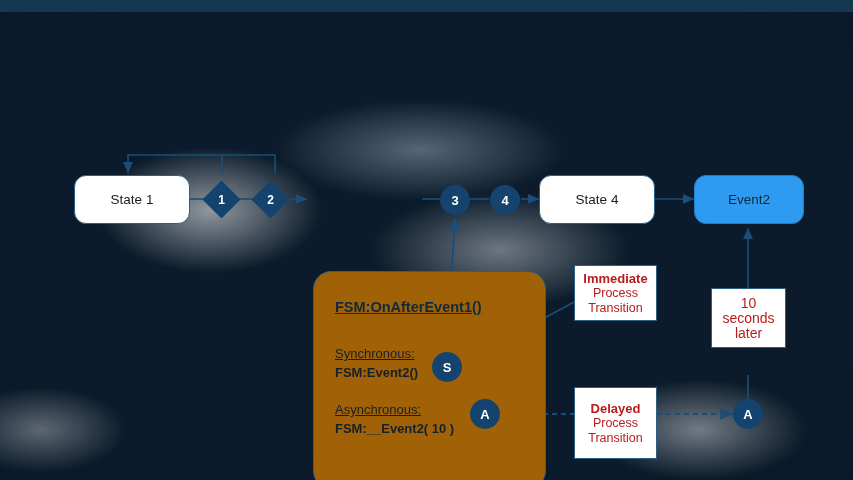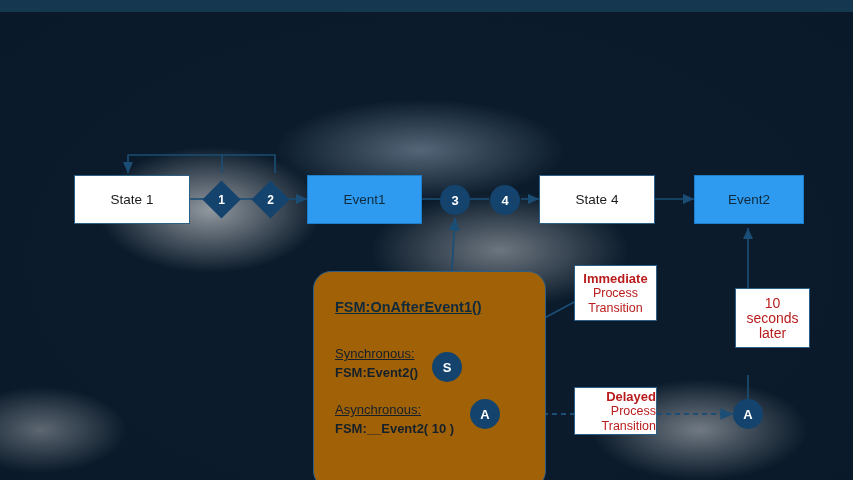--- a/index.html
+++ b/index.html
@@ -54,20 +54,21 @@
     letter-spacing:0.3px;
     text-shadow:1px 1px 2px rgba(40,60,80,0.55);
   }
   .header-title span{display:block;}
   
   .node{
     position:absolute;
     display:flex;align-items:center;justify-content:center;
     font-size:13.5px;color:#1a1a1a;
     box-sizing:border-box;
+    border-radius:12px;
   }
   .state-box{
     background:#ffffff;border:1.5px solid #2b5f86;
   }
   .event-box{
     background:#2e9bf0;border:1.5px solid #1f7ec9;color:#102a3c;
   }
   .circle{
     position:absolute;border-radius:50%;
     background:#14446e;color:#ffffff;
@@ -166,23 +167,20 @@
   </div>
 
   <div class="diamond" style="left:208px;top:186px;width:27px;height:27px;">
     <span>1</span>
   </div>
 
   <div class="diamond" style="left:257px;top:186px;width:27px;height:27px;">
     <span>2</span>
   </div>
 
-  <div class="node event-box" style="left:307px;top:175px;width:115px;height:49px;">
-    <span>Event1</span>
-  </div>
 
   <div class="circle" style="left:440px;top:185px;width:30px;height:30px;">
     <span>3</span>
   </div>
 
   <div class="circle" style="left:490px;top:185px;width:30px;height:30px;">
     <span>4</span>
   </div>
 
   <div class="node state-box" style="left:539px;top:175px;width:116px;height:49px;">
@@ -192,27 +190,27 @@
   <div class="node event-box" style="left:694px;top:175px;width:110px;height:49px;justify-content:center;">
     <span>Event2</span>
   </div>
 
   <div class="callout" style="left:574px;top:265px;width:83px;height:56px;">
     <div class="b">Immediate</div>
     <div class="n">Process</div>
     <div class="n">Transition</div>
   </div>
 
-  <div class="callout" style="left:574px;top:387px;width:83px;height:48px;align-items:flex-end;">
+  <div class="callout" style="left:574px;top:387px;width:83px;height:72px;">
     <div class="b">Delayed</div>
     <div class="n">Process</div>
     <div class="n">Transition</div>
   </div>
 
-  <div class="callout" style="left:711px;top:288px;width:75px;height:60px;font-size:14px;margin-left:24px;">
+  <div class="callout" style="left:711px;top:288px;width:75px;height:60px;font-size:14px;">
     <div class="n" style="font-size:14px;">10</div>
     <div class="n" style="font-size:14px;">seconds</div>
     <div class="n" style="font-size:14px;">later</div>
   </div>
 
   <div class="fsm-panel">
     <div class="fsm-title">FSM:OnAfterEvent1()</div>
     <div class="fsm-lbl" style="top:74px;">Synchronous:</div>
     <div class="fsm-code" style="top:93px;">FSM:Event2()</div>
     <div class="fsm-lbl" style="top:130px;">Asynchronous:</div>

